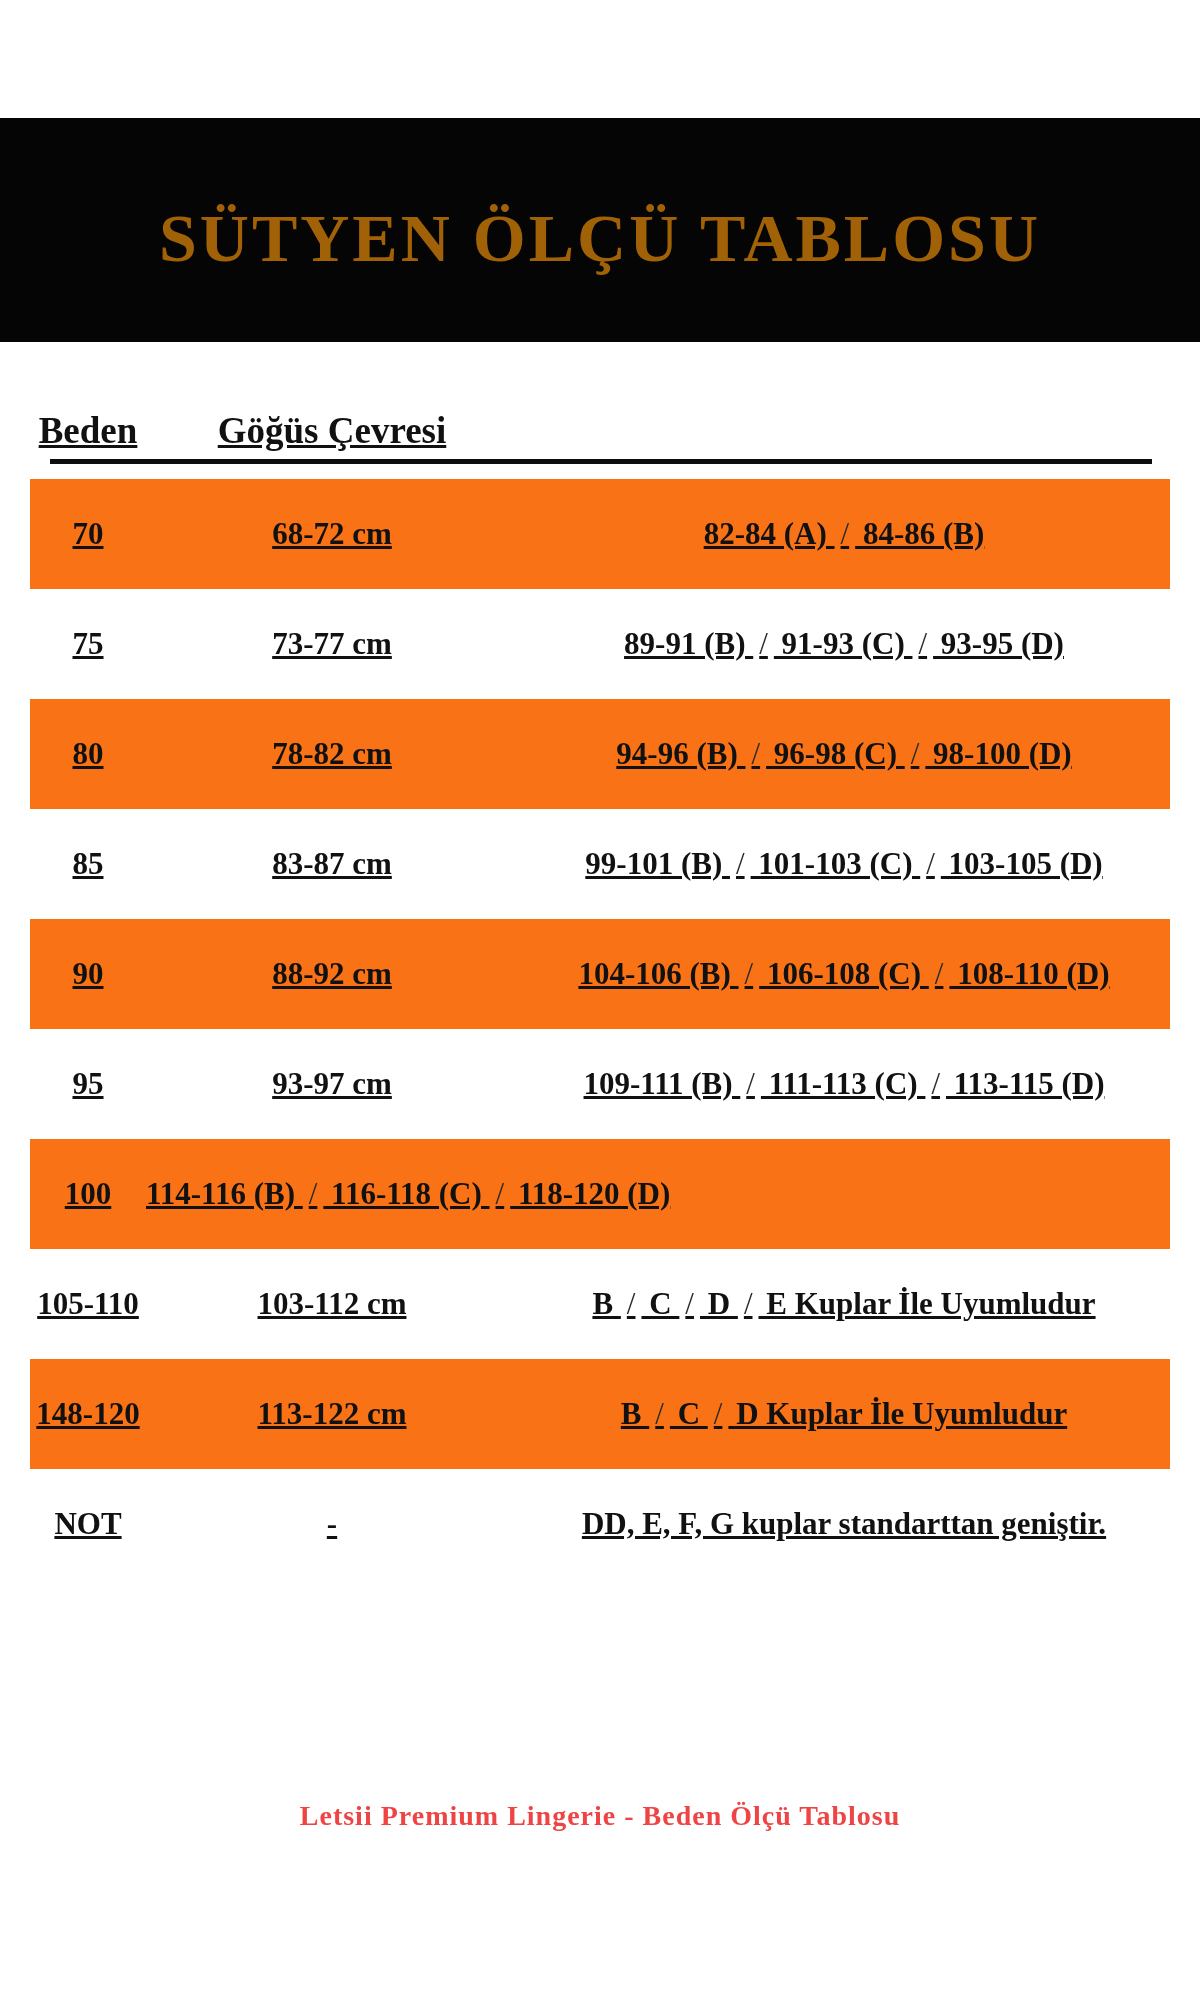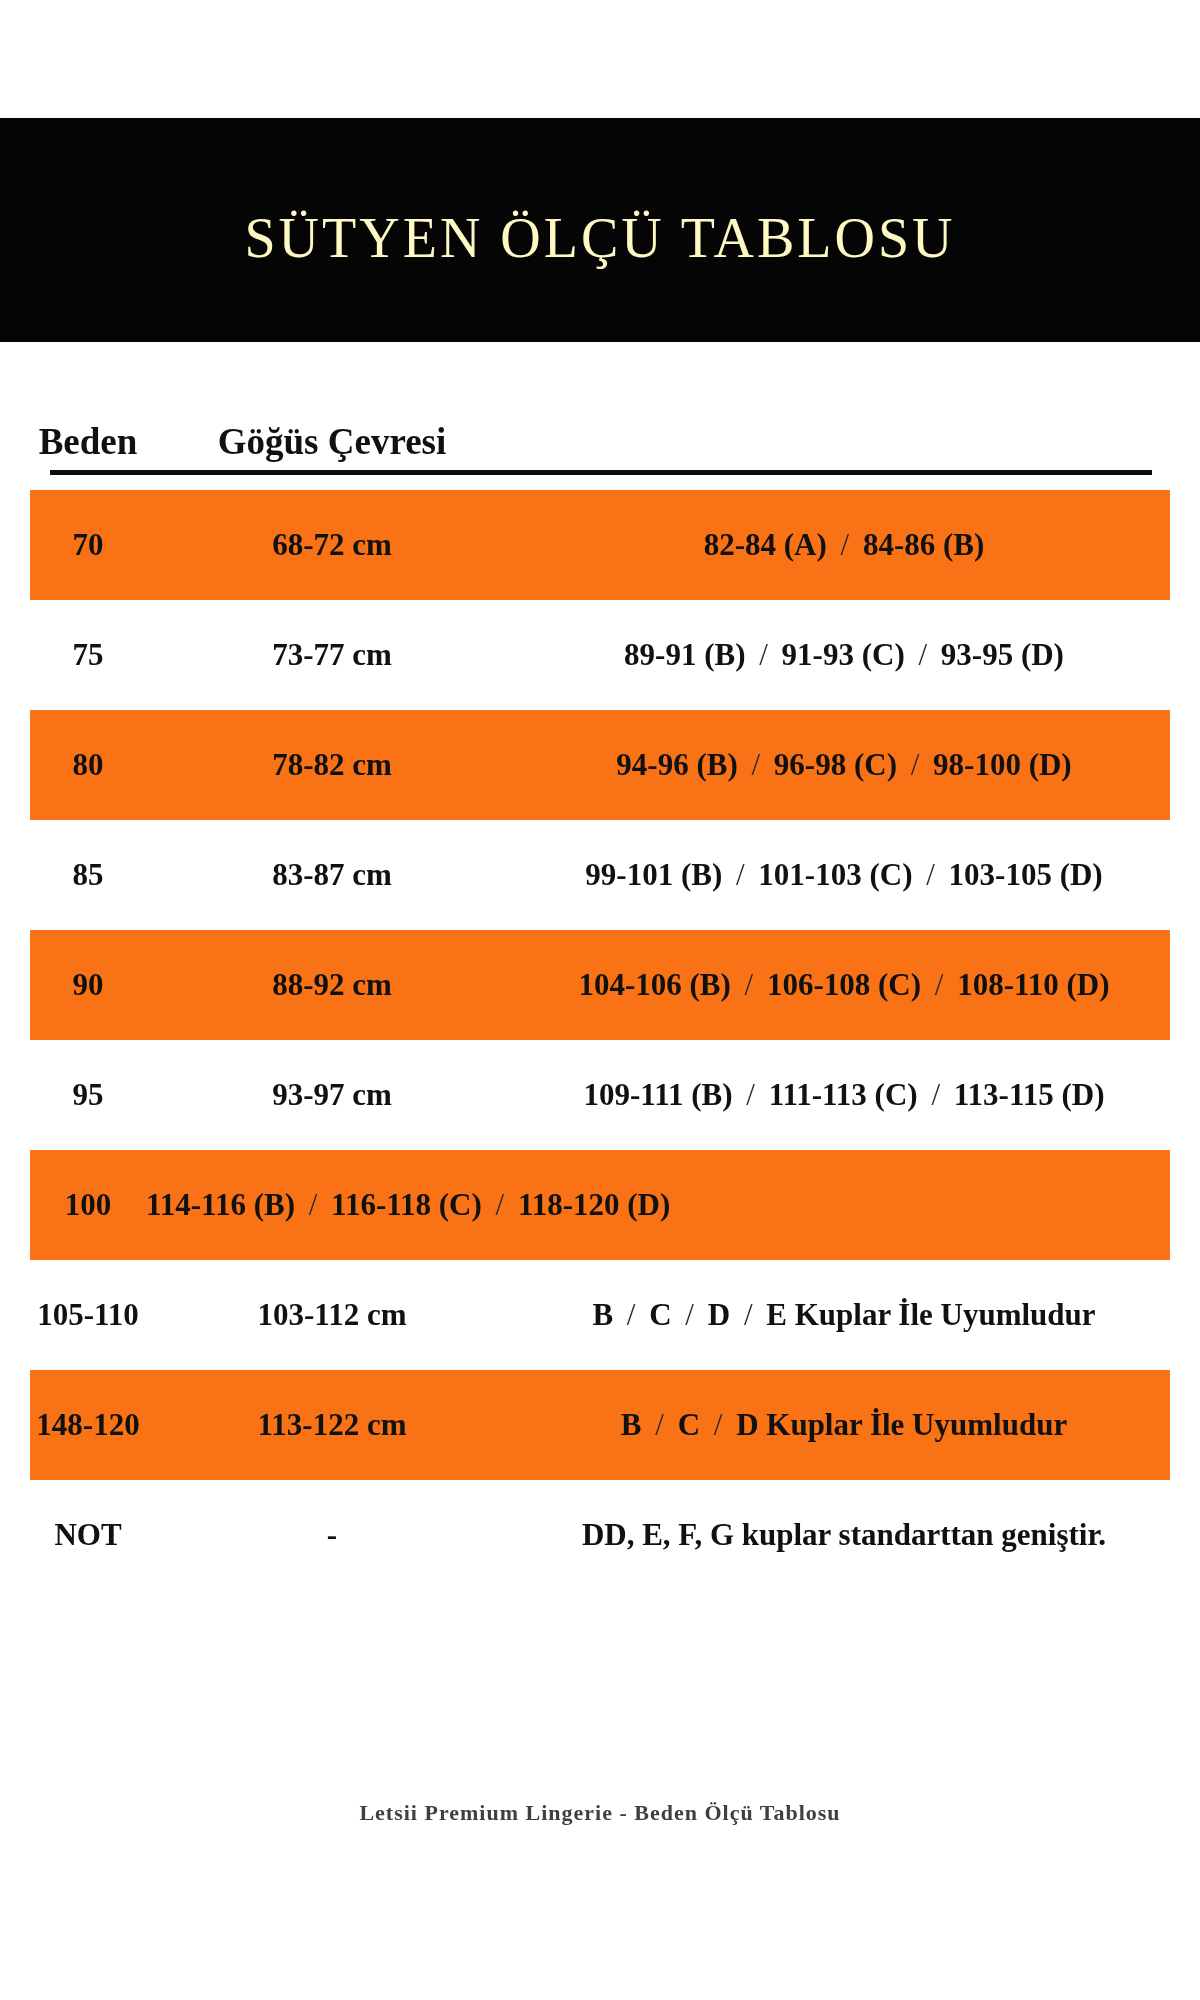--- a/index.html
+++ b/index.html
@@ -11,30 +11,30 @@
     overflow:hidden;
     color:#111;
   }
   
   .band{
     position:absolute;left:0;top:118px;width:1200px;height:224px;
     background:#050505;
     display:flex;align-items:center;justify-content:center;
   }
   .band .title{
-    font-weight:normal;
-    font-size:56px;
+    font-weight:bold;
+    font-size:68px;
     letter-spacing:3px;
     transform:translateY(8px);
-    color:#fef9c3;
+    color:#a16207;
     white-space:nowrap;
   }
   
   .table-wrap{
-    position:absolute;left:30px;top:421px;width:1140px;
+    position:absolute;left:30px;top:410px;width:1140px;text-decoration:underline;
   }
   .thead{
     display:grid;grid-template-columns:116px 372px 652px;
     font-weight:bold;font-size:37px;line-height:1.15;
   }
   .th{text-align:center;white-space:nowrap;}
   .head-rule{
     margin-top:6px;margin-left:20px;
     width:1102px;height:5px;background:#0d0d0d;
   }
@@ -49,23 +49,23 @@
     font-weight:bold;
     font-size:31px;
     white-space:nowrap;
   }
   .slash{font-weight:400;color:#2a2a2a;padding:0 6px;}
   
   .footer{
     position:absolute;left:0;top:1800px;width:1200px;
     text-align:center;
     font-weight:bold;
-    font-size:22px;
+    font-size:28px;
     letter-spacing:1px;
-    color:#404040;
+    color:#ef4444;
   }
 </style>
 </head>
 <body>
 
 <div class="band">
   <div class="title">SÜTYEN ÖLÇÜ TABLOSU</div>
 </div>
 
 <div class="table-wrap">

